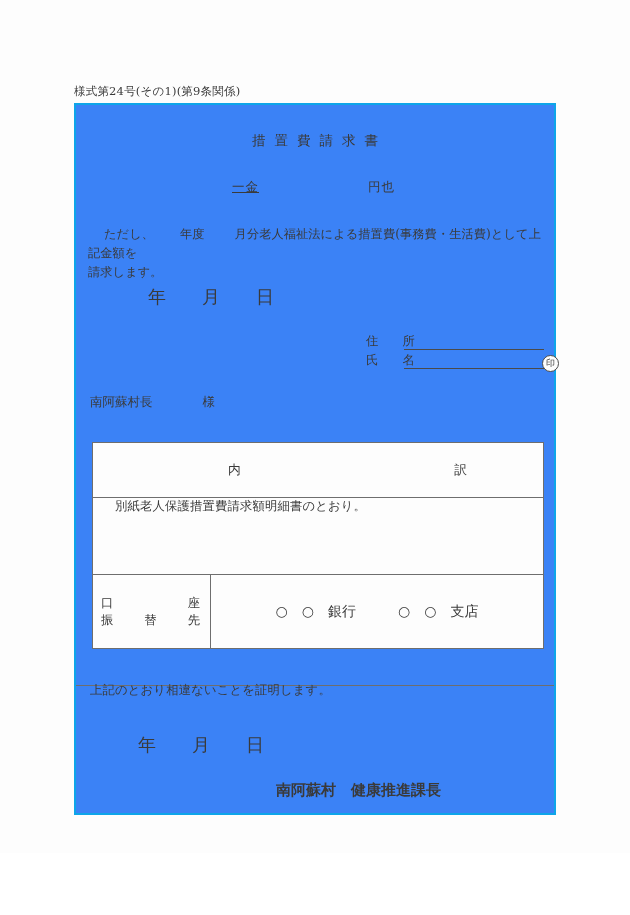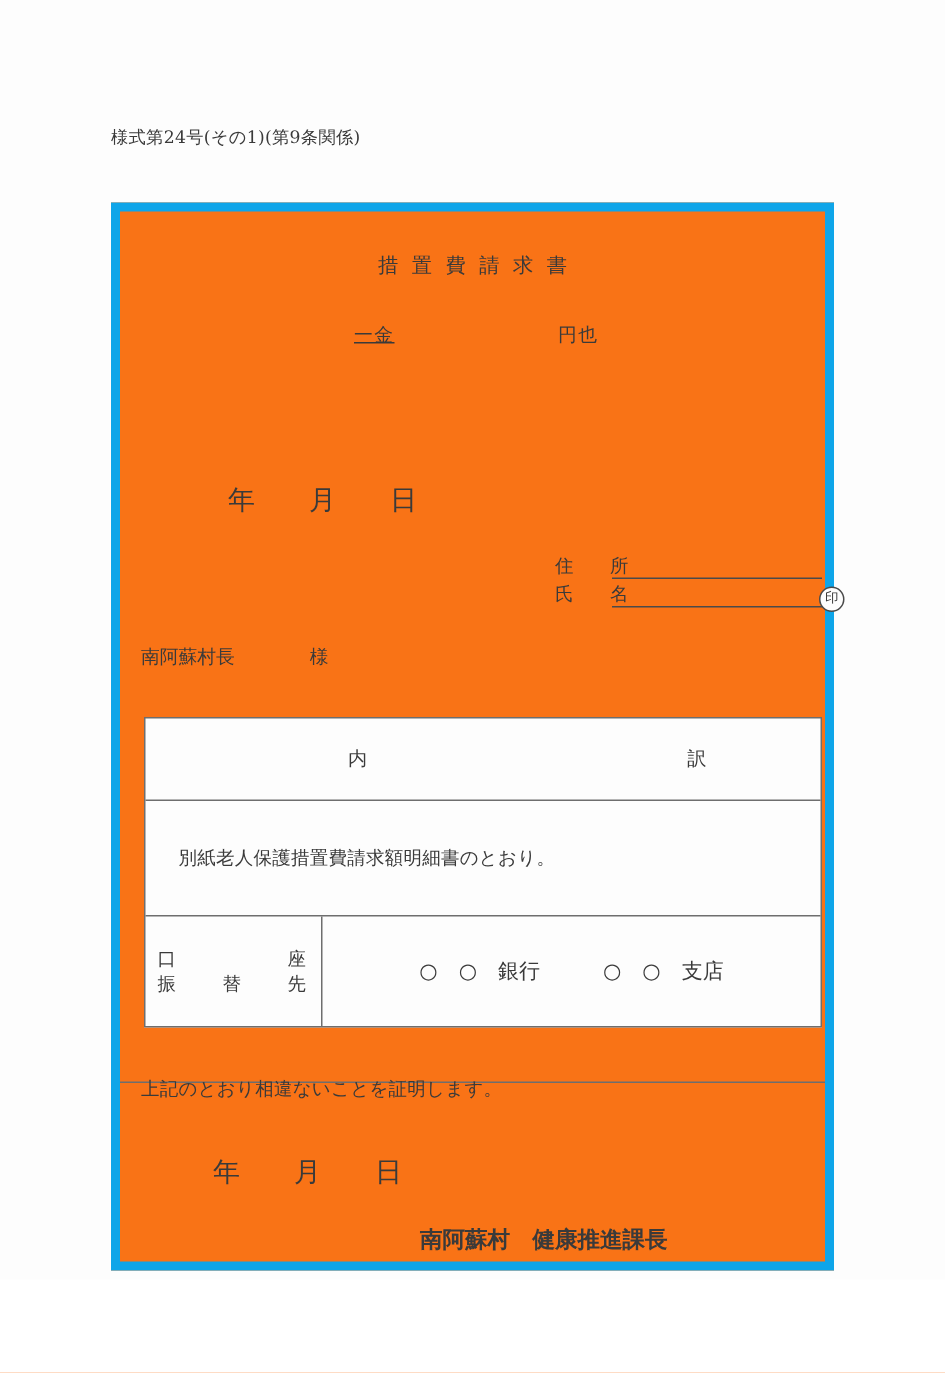--- a/index.html
+++ b/index.html
@@ -34,24 +34,23 @@
     color: #3a3a3a;
   }
 
   
   .frame {
     position: absolute;
     left: 74px;
     top: 103px;
     width: 482px;
     height: 712px;
-    border: 6px solid #0ea5e9;
-    box-sizing: border-box;
-    background: #f97316;
-    margin-top: 32px;
+    border: 2px solid #0ea5e9;
+    box-sizing: border-box;
+    background: #3b82f6;
   }
 
   
   .section-divider {
     position: absolute;
     left: 0;
     top: 580px;
     width: 100%;
     height: 0;
     border-top: 1px solid #6e6e6e;
@@ -198,21 +197,20 @@
   .head-inner {
     display: flex;
     width: 300px;
     justify-content: space-between;
     padding-left: 60px;
     box-sizing: border-box;
   }
 
   .row-detail {
     height: 77px;
-    align-items: center;
   }
   .row-detail .detail-text {
     font-size: 12.3px;
     padding-left: 22px;
     letter-spacing: 0.2px;
     color: #3a3a3a;
   }
 
   .row-bank { height: 73px; }
   .bank-label-cell {
@@ -271,20 +269,23 @@
 
   <div class="frame">
 
     <div class="doc-title">措置費請求書</div>
 
     <div class="amount-line">
       <span class="amount-label">一金</span>
       <span class="amount-unit">円也</span>
     </div>
 
+    <div class="body-para">
+      <span class="indent"></span><span>ただし、</span><span class="gap-sm"></span><span>年度</span><span class="gap-md"></span><span>月分老人福祉法による措置費(事務費・生活費)として上記金額を</span><br><span>請求します。</span>
+    </div>
 
     <div class="date-line top">年　　月　　日</div>
 
     <div class="addr-block">
       <div class="addr-row">
         <span class="addr-label">住　所</span>
           <span class="addr-rule"></span>
       </div>
       <div class="addr-row">
         <span class="addr-label">氏　名</span>

